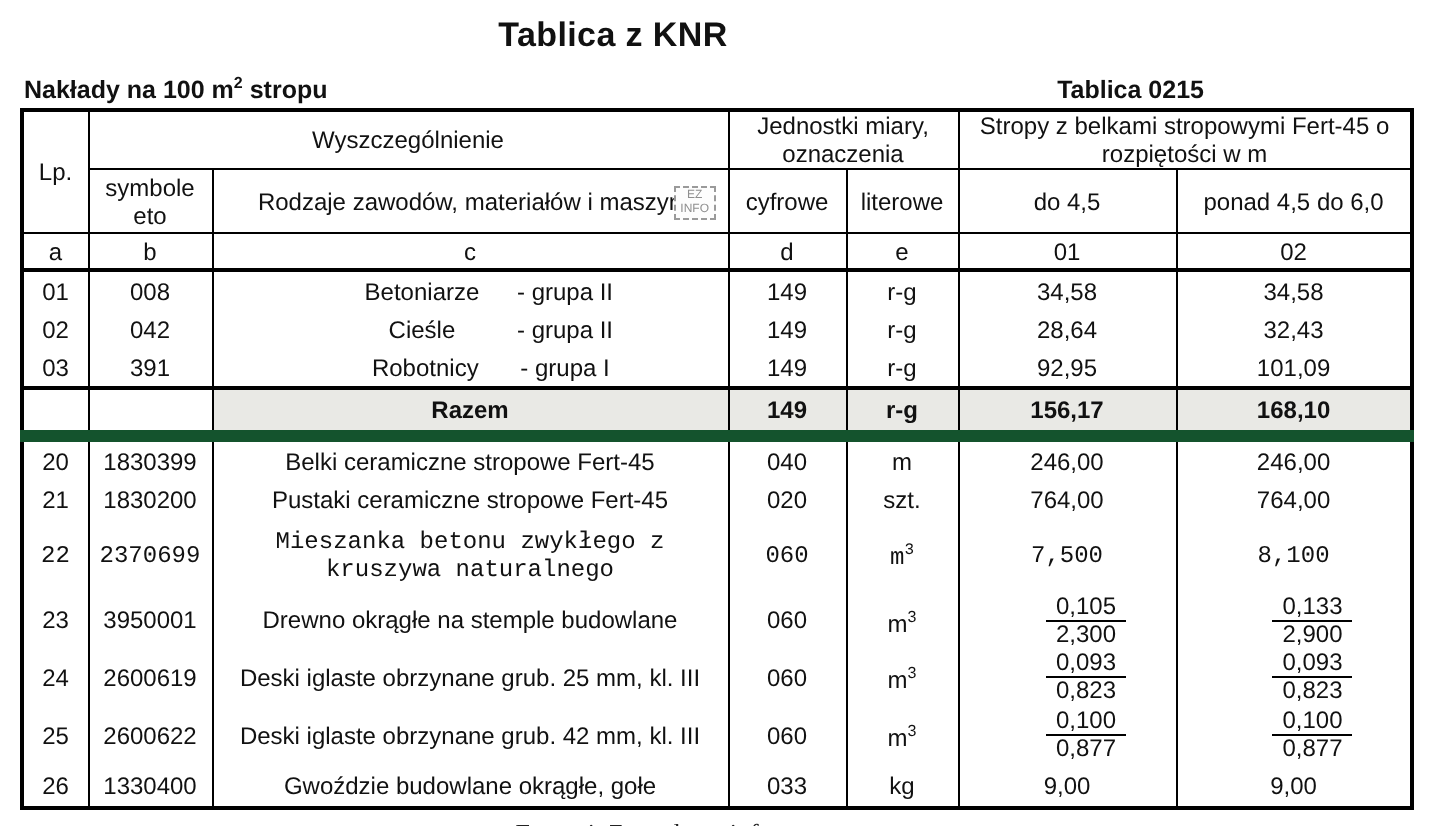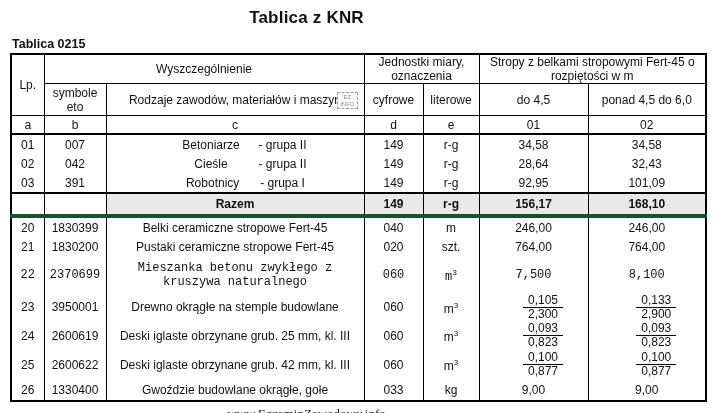--- a/index.html
+++ b/index.html
@@ -30,21 +30,21 @@
     font-size:12px;padding:0 2px;vertical-align:middle;
     text-align:center;line-height:14px;
     overflow:hidden;
   }
   td.left{text-align:left;padding-left:7px;}
   tr.h1 td{height:27px;}
   tr.h2 td{height:31px;border-top:1px solid #000;}
   tr.letters td{height:17px;border-top:1px solid #000;border-bottom:2px solid #000;}
   tr.rw td{height:19px;}
   tr.razem td{
-    height:20px;border-top:2px solid #000;border-bottom:4px solid #14532d;
+    height:20px;border-top:2px solid #000;border-bottom:6px solid #14532d;
     font-weight:bold;background:#e9e9e5;
   }
   tr.razem td.wcell{background:#fff;}
   tr.r20 td,tr.r21 td{height:19px;}
   tr.r22 td{height:37px;font-family:Liberation Mono, monospace;}
   tr.r23 td{height:28px;}
   tr.r24 td,tr.r25 td{height:29px;}
   tr.r26 td{height:21px;}
   .job{display:inline-block;width:95px;}
   .frac{display:inline-block;text-align:center;line-height:13px;vertical-align:middle;margin-left:19px;}
@@ -64,20 +64,21 @@
   }
 </style>
 </head>
 <body>
 
 <div class="page">
 
   <div class="title">Tablica z KNR</div>
 
   <div class="subbar">
+    <div><span>Nakłady na 100 m</span><sup class="small">2</sup><span> stropu</span></div>
     <div>Tablica 0215</div>
   </div>
 
   <table class="knr">
     <colgroup>
       <col style="width:33px">
         <col style="width:62px">
         <col style="width:258px">
       <col style="width:59px">
         <col style="width:56px">
@@ -110,21 +111,21 @@
       <td>b</td>
       <td>c</td>
       <td>d</td>
       <td>e</td>
       <td>01</td>
       <td>02</td>
     </tr>
 
     <tr class="rw">
       <td>01</td>
-      <td>007</td>
+      <td>008</td>
       <td class="left"><span class="job">Betoniarze</span><span>- grupa II</span></td>
       <td>149</td>
       <td>r-g</td>
       <td>34,58</td>
       <td>34,58</td>
     </tr>
     <tr class="rw">
       <td>02</td>
       <td>042</td>
       <td class="left"><span class="job">Cieśle</span><span>- grupa II</span></td>

